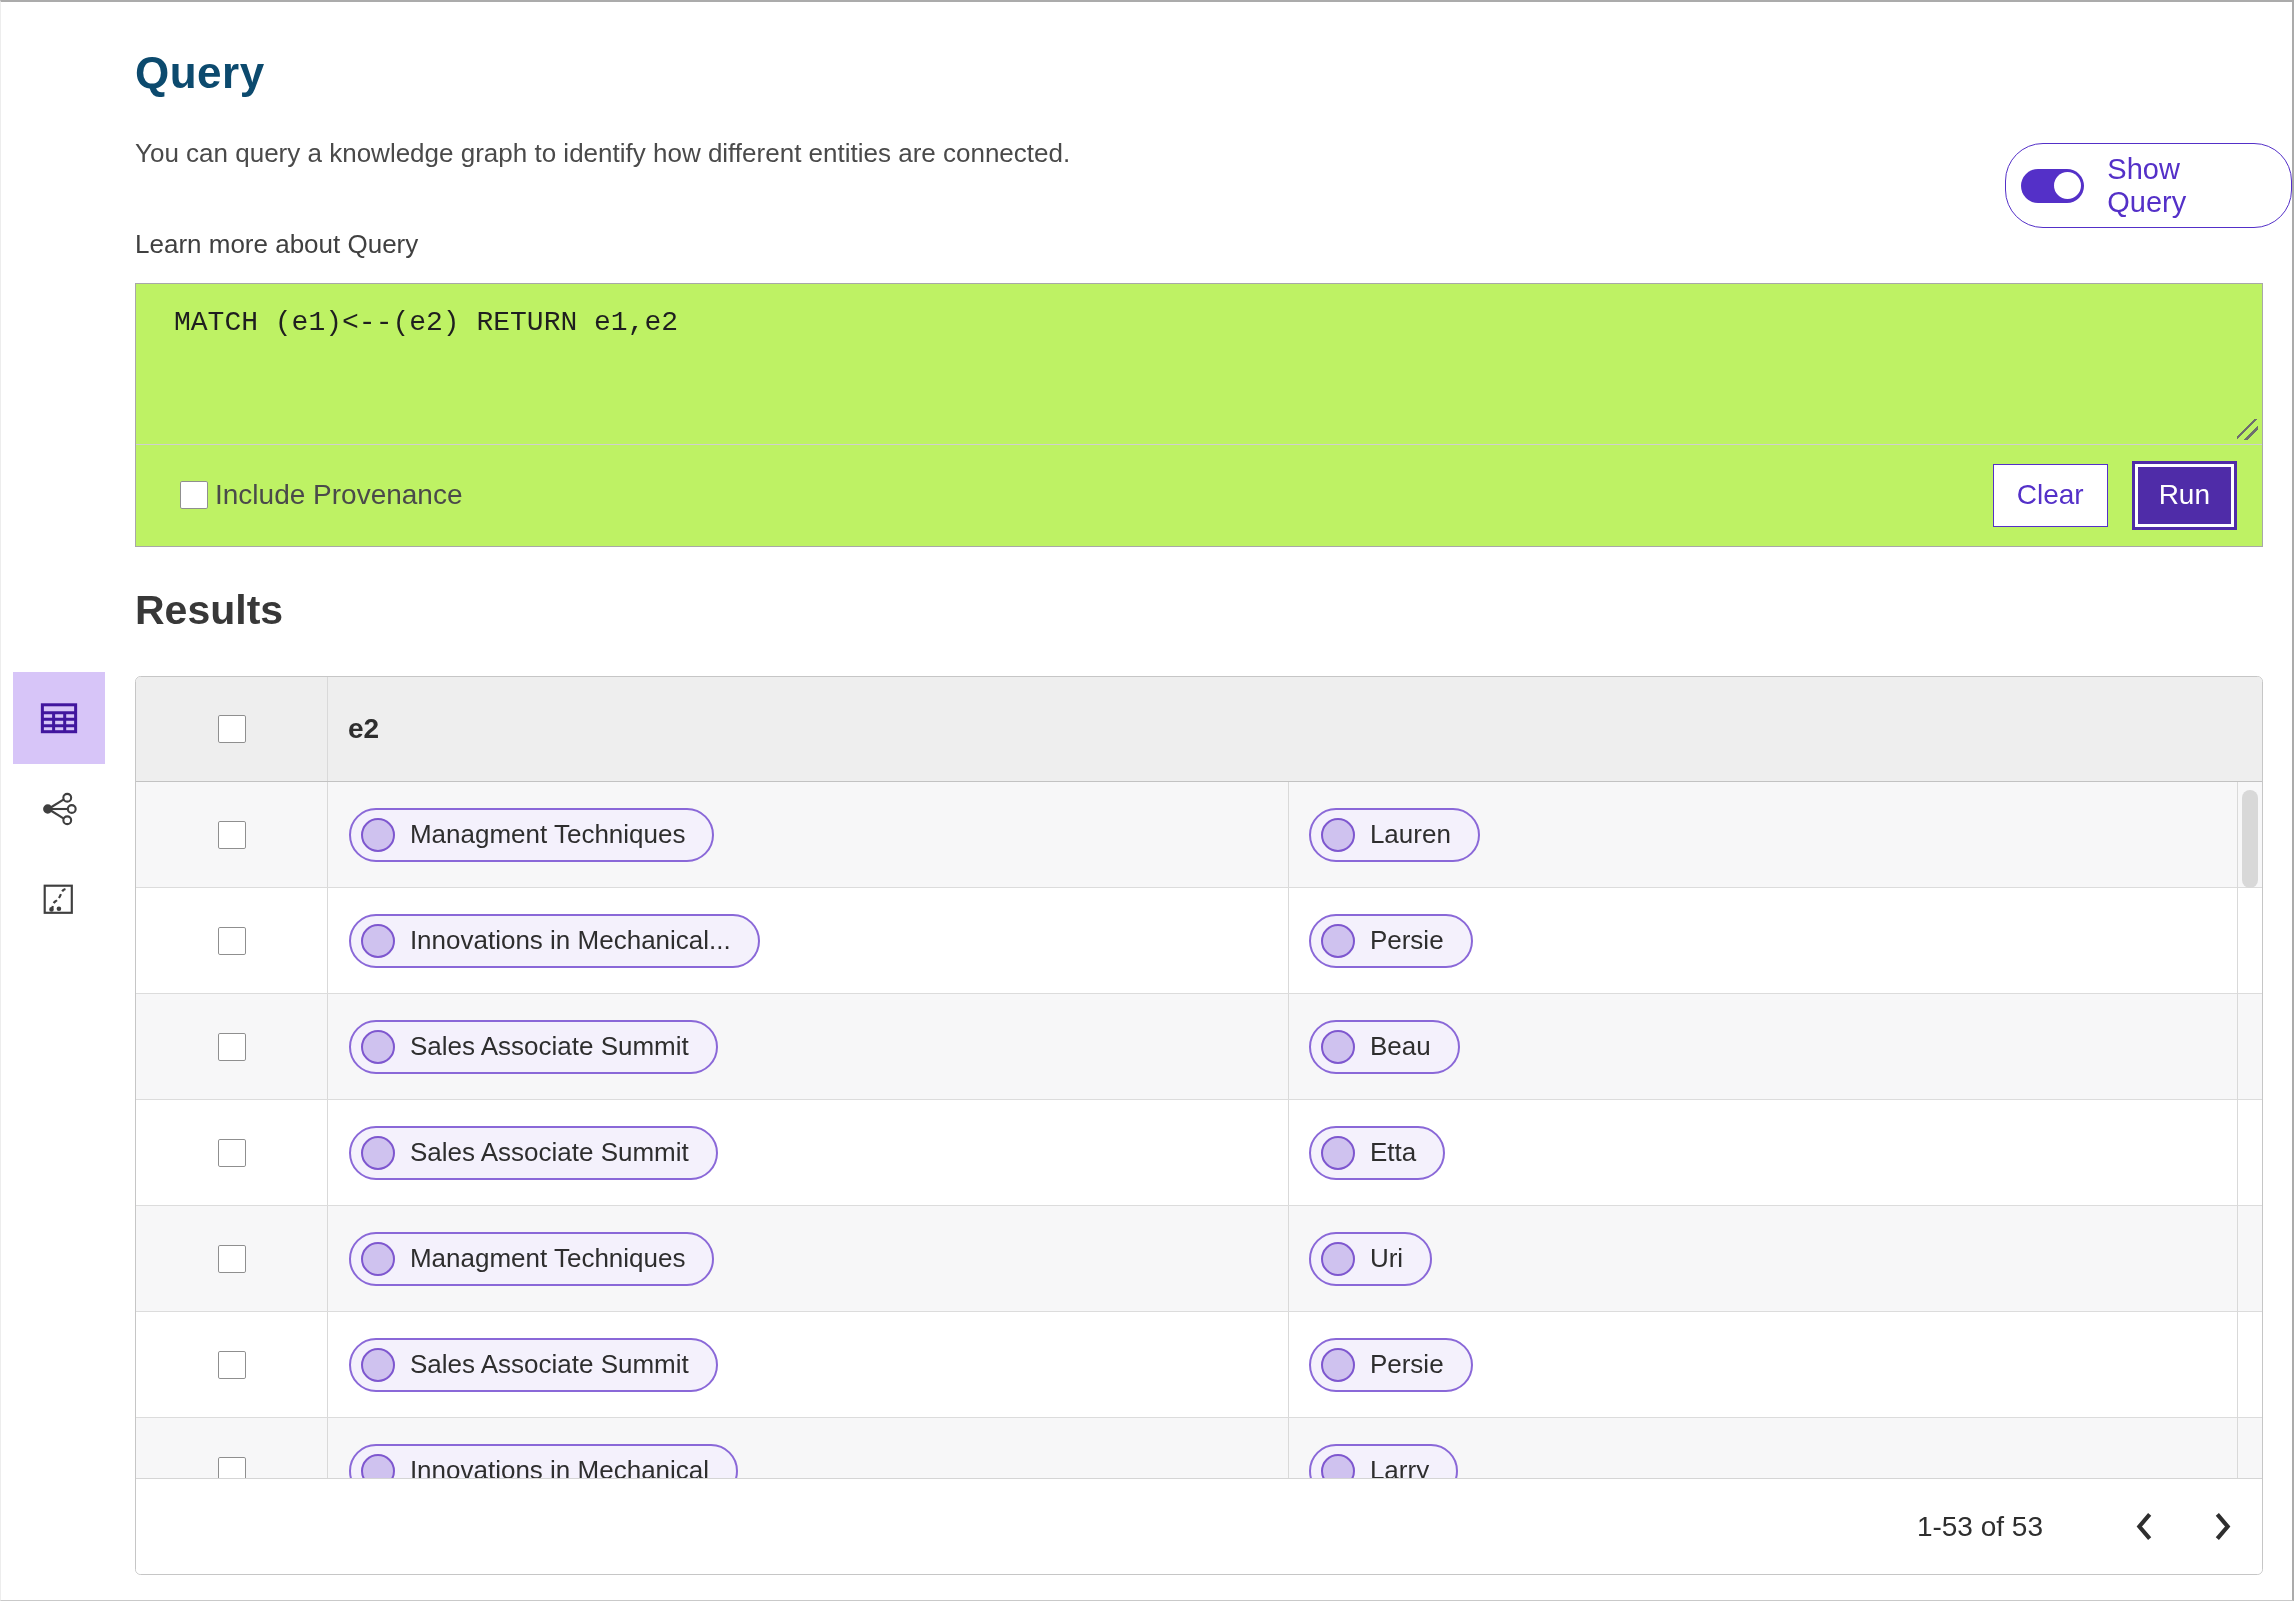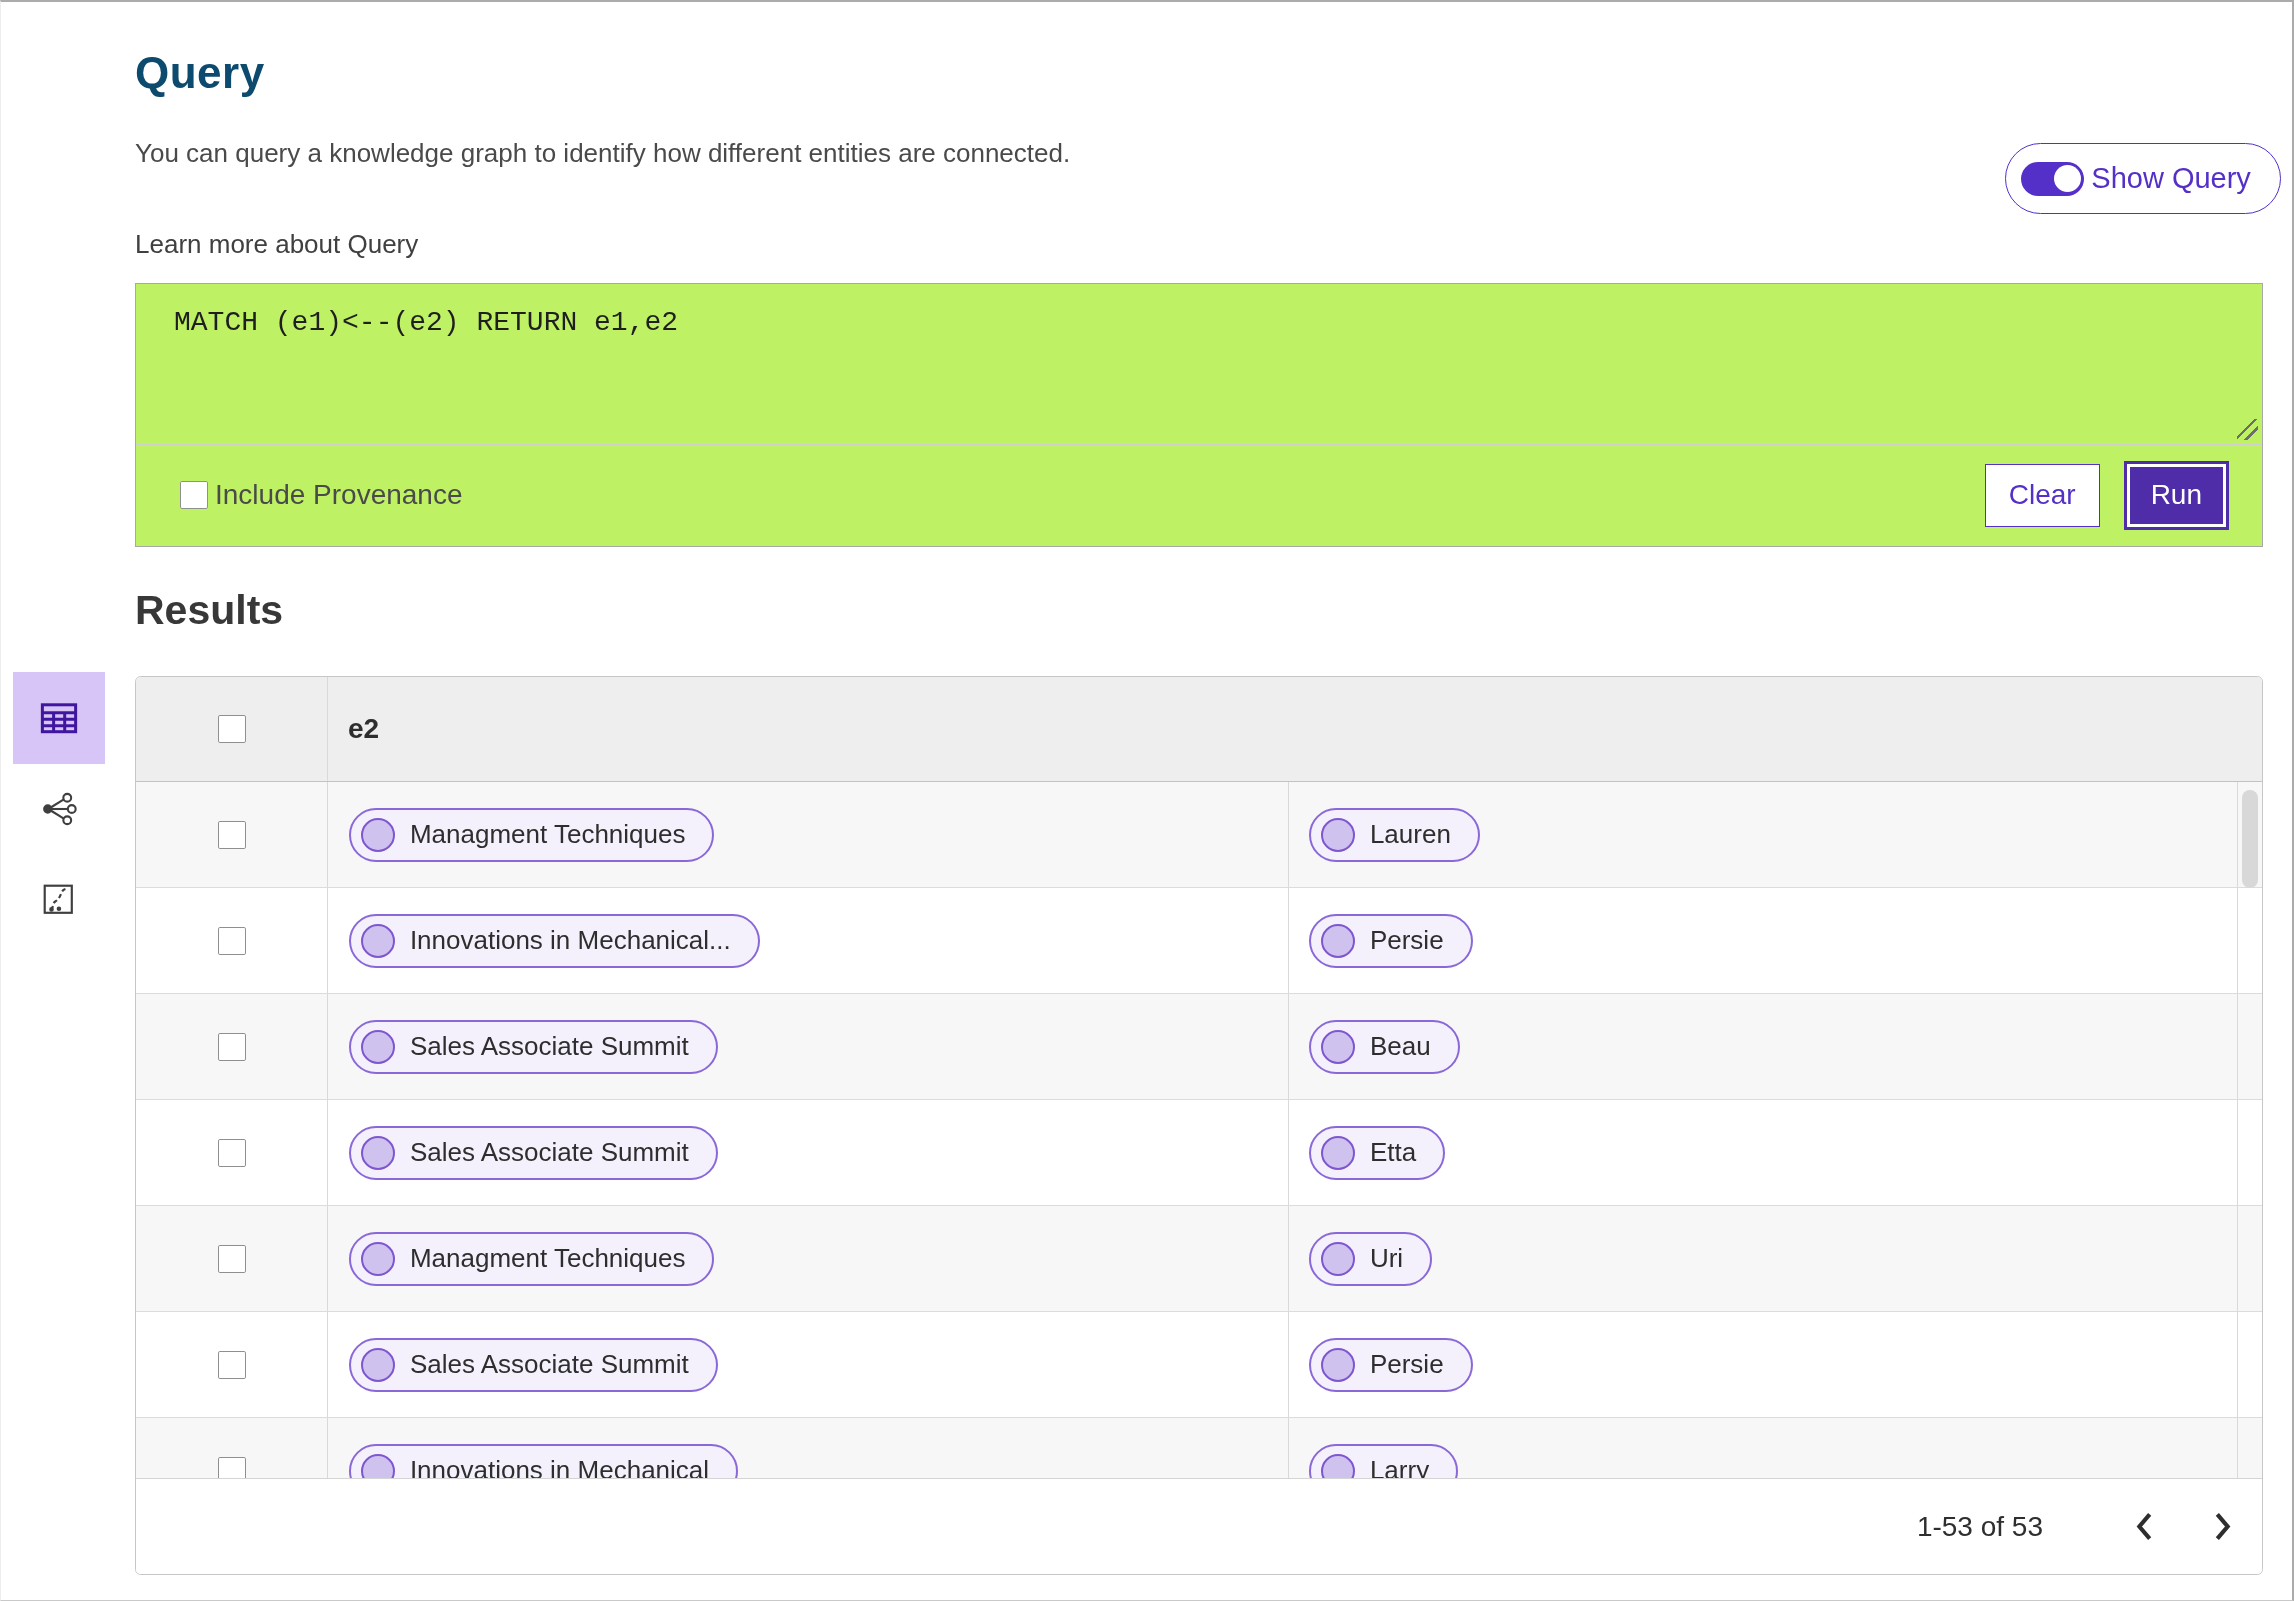--- a/index.html
+++ b/index.html
@@ -18,23 +18,23 @@
     border-bottom: 1.9px solid #c9c9c9;
     border-left: 1px solid #ededed;
   }
 
   
   .q-title { position: absolute; left: 134px; top: 46px; font-size: 44px; font-weight: 700; color: #0c4a6e; letter-spacing: 0.5px; }
   .q-desc  { position: absolute; left: 134px; top: 136px; font-size: 26px; color: #4a4a4a; }
   .q-link  { position: absolute; left: 134px; top: 199px; font-size: 26px; color: #404040; cursor: pointer; margin-top: 28px; }
 
   .show-query {
-    position: absolute; left: 2004px; top: 141px; height: 71px;
+    position: absolute; left: 2004px; top: 141px; height: 85px;
     border: 1.9px solid #5430c8; border-radius: 38px; background: #fff;
-    display: flex; align-items: center; gap: 7px; padding: 0 29px 0 15.3px;
+    display: flex; align-items: center; gap: 23px; padding: 0 29px 0 15.3px;
     cursor: pointer;
   }
   .toggle { width: 63px; height: 34px; border-radius: 17px; background: #5430c8; position: relative; flex: 0 0 auto; }
   .toggle .knob { position: absolute; right: 3.8px; top: 3.8px; width: 27px; height: 27px; border-radius: 50%; background: #fff; }
   .show-query .sq-label { font-size: 29px; color: #5430c8; }
 
   
   .query-panel {
     position: absolute; left: 134px; top: 281px; width: 2128px; height: 264px;
     border: 1.9px solid #a8a8a8; background: #bef264;
@@ -56,21 +56,21 @@
     flex: 0 0 auto; cursor: pointer;
   }
   .prov-label { font-size: 28px; color: #4a4a4a; margin-left: 7px; }
   .panel-spacer { flex: 1; }
   .btn-clear {
     min-width: 111px; height: 63px; background: #fff; border: 1.9px solid #5430c8; color: #5430c8;
     font-size: 28px; font-family: inherit; cursor: pointer; margin-right: 27px; padding: 0 23px;
   }
   .btn-run {
     min-width: 98px; height: 63px; background: #4f2ca8; color: #fff; font-size: 28px; font-family: inherit;
-    border: 3.8px solid #fff; outline: 3.8px solid #4f2ca8; cursor: pointer; padding: 0 21px; margin-right: 15px;
+    border: 3.8px solid #fff; outline: 3.8px solid #4f2ca8; cursor: pointer; padding: 0 21px; margin-right: 7px;
   }
 
   
   .r-title { position: absolute; left: 134px; top: 585px; font-size: 41px; font-weight: 700; color: #383838; }
 
   .view-rail { position: absolute; left: 11.5px; top: 670px; width: 92px; }
   .rail-item { width: 92px; height: 92px; display: flex; align-items: center; justify-content: center; cursor: pointer; }
   .rail-item.selected { background: #d7c5f8; }
   .rail-item.small { height: 90px; }
   .rail-item svg { display: block; }

